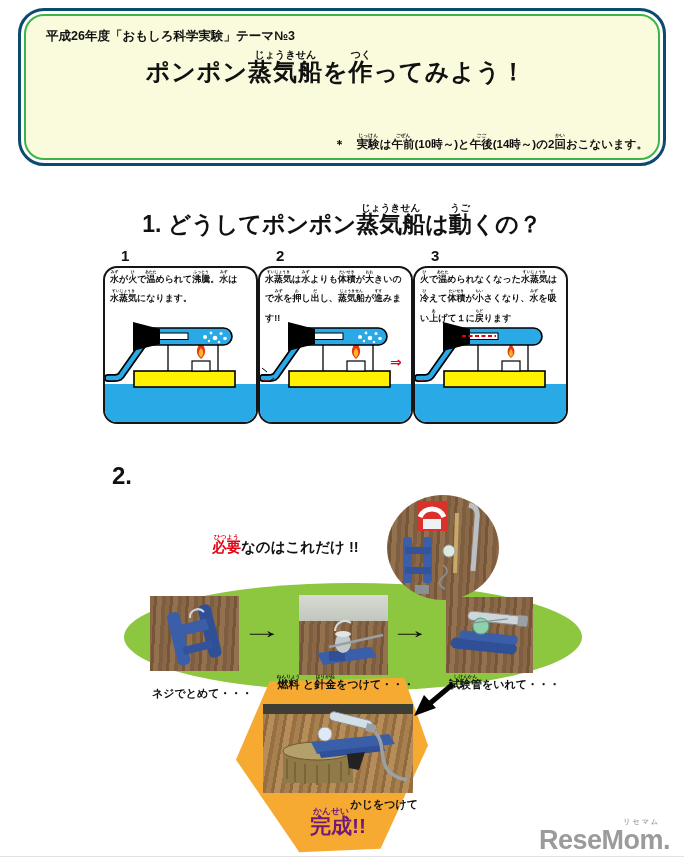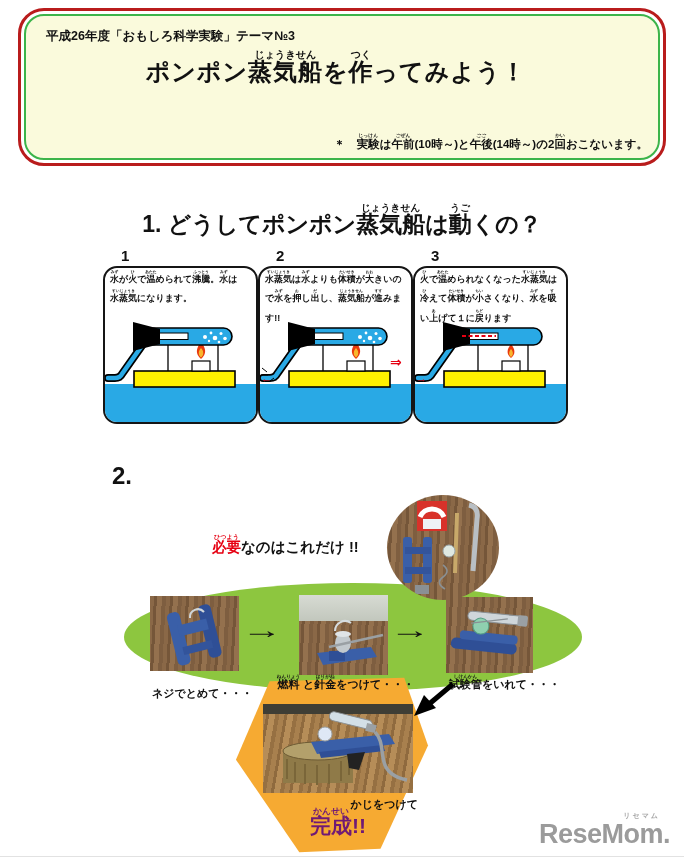--- a/index.html
+++ b/index.html
@@ -3,21 +3,21 @@
 <meta charset="utf-8">
 <style>
   html,body{margin:0;padding:0;background:#fff;}
   .page{position:relative;width:684px;height:860px;background:#fff;overflow:hidden;
         font-family:"Liberation Sans","DejaVu Sans",sans-serif;color:#111;}
   ruby{ruby-align:center;}
   rt{font-size:42%;font-weight:700;letter-spacing:0;}
 
   
   .header-outer{position:absolute;left:18px;top:8px;width:648px;height:158px;
-    border:3px solid #b91c1c;border-radius:26px;background:#fff;padding:3px;box-sizing:border-box;}
+    border:3px solid #0c4a6e;border-radius:26px;background:#fff;padding:3px;box-sizing:border-box;}
   .header-inner{width:100%;height:100%;border:2px solid #3CB44A;border-radius:20px;
     background:#FAFADC;box-sizing:border-box;position:relative;}
   .theme-line{position:absolute;left:20px;top:12px;font-size:12.5px;font-weight:700;}
   .main-title{position:absolute;left:0;right:12px;top:33px;text-align:center;
     font-size:24px;font-weight:700;letter-spacing:1px;}
   .info-row{position:absolute;left:20px;top:86px;display:flex;align-items:flex-end;
     font-size:18px;font-weight:700;white-space:nowrap;}
   .capacity{margin-left:38px;}
   .note{position:absolute;right:10px;top:117px;font-size:11.5px;font-weight:700;}
 
@@ -61,21 +61,21 @@
   .diag-arrow{position:absolute;left:410px;top:680px;z-index:3;}
 
   .orange-polygon{position:absolute;left:232px;top:676px;width:198px;height:178px;background:#F6AA32;
     clip-path:polygon(19% 3%,87% 1%,99% 39%,75% 97%,34% 99%,2% 47%);z-index:1;}
   .final-photo{position:absolute;left:263px;top:704px;width:150px;height:89px;z-index:2;overflow:hidden;}
   .final-caption{position:absolute;left:268px;top:797px;width:150px;text-align:right;font-size:11px;
     font-weight:700;z-index:3;}
   .complete{position:absolute;left:263px;top:806px;width:150px;text-align:center;font-size:21px;
     font-weight:700;color:#701a75;z-index:3;}
 
-  .logo{position:absolute;right:14px;bottom:12px;text-align:right;color:#9B9B9B;z-index:4;}
+  .logo{position:absolute;right:14px;bottom:6px;text-align:right;color:#9B9B9B;z-index:4;}
   .logo-kana{font-size:7px;font-weight:700;letter-spacing:2px;margin-right:10px;color:#A8A8A8;}
   .logo-main{font-size:27px;font-weight:700;letter-spacing:-0.5px;line-height:1;}
   .bottom-line{position:absolute;left:0;right:0;bottom:3px;height:1px;background:#e2e2e2;}
 </style>
 </head>
 <body>
 
 <div class="page">
 
   <div class="header-outer">

